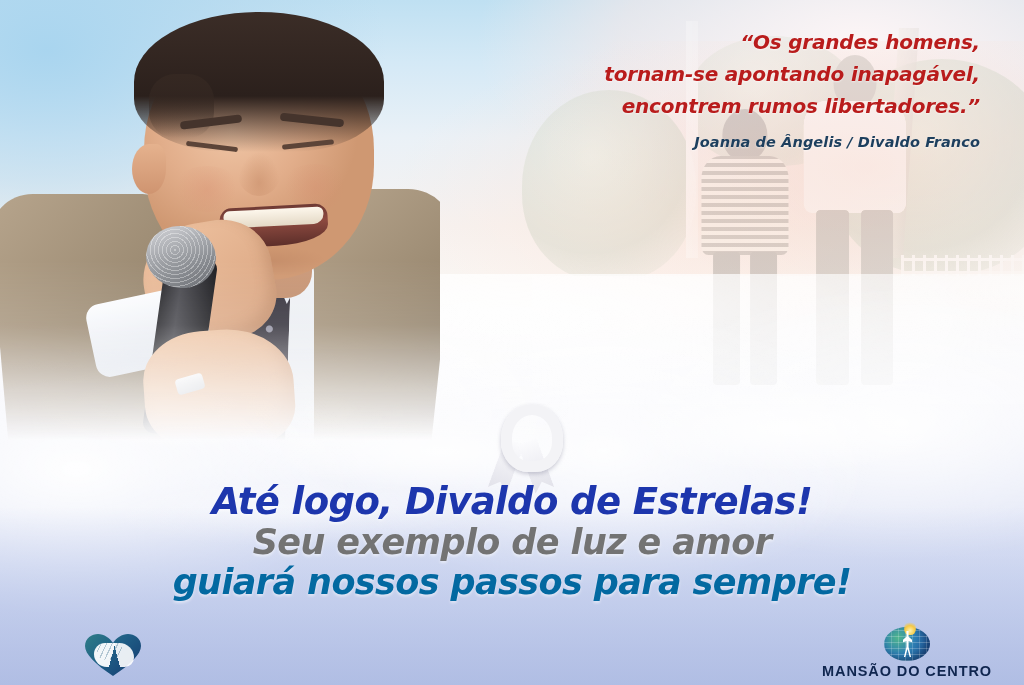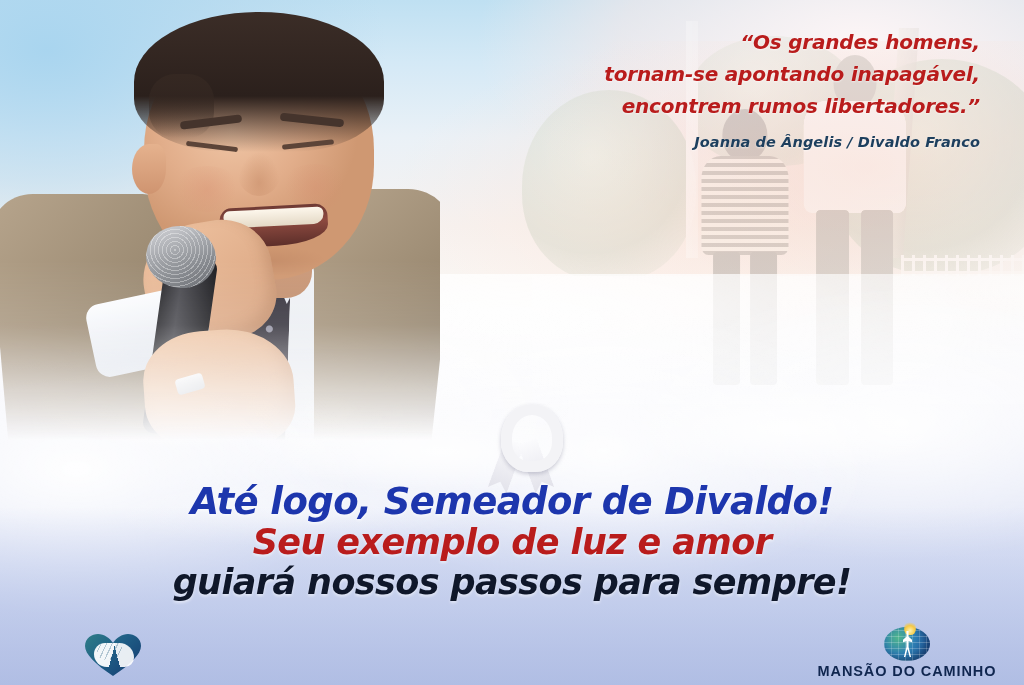--- a/index.html
+++ b/index.html
@@ -317,22 +317,22 @@
     position:absolute;left:0;right:0;top:482px;text-align:center;
   }
   .hl{
     font-family:"DejaVu Sans",sans-serif;
     font-style:italic;font-weight:bold;
     letter-spacing:-0.6px;
     line-height:40px;
     text-shadow:0 2px 3px rgba(255,255,255,.5);
   }
   .hl1{font-size:37px;color:#1d36ad;}
-  .hl2{font-size:35px;color:#b91c1c;}
-  .hl3{font-size:35px;color:#0f172a;}
+  .hl2{font-size:35px;color:#737373;}
+  .hl3{font-size:35px;color:#0369a1;}
 
   
   .logo{position:absolute;bottom:6px;text-align:center;}
   .logo-left{left:8px;width:210px;}
   .logo-right{right:10px;width:214px;}
 
   .mark{margin:0 auto 3px;position:relative;}
 
   .heart-mark{width:56px;height:42px;}
   .heart-mark .h-shape{
@@ -467,38 +467,38 @@
     <div class="quote-attr">Joanna de Ângelis / Divaldo Franco</div>
   </div>
 
   <div class="ribbon">
     <div class="tail tail-l"></div>
     <div class="tail tail-r"></div>
     <div class="loop"></div>
   </div>
 
   <div class="headline">
-    <div class="hl hl1">Até logo, Semeador de Divaldo!</div>
+    <div class="hl hl1">Até logo, Divaldo de Estrelas!</div>
     <div class="hl hl2">Seu exemplo de luz e amor</div>
     <div class="hl hl3">guiará nossos passos para sempre!</div>
   </div>
 
   <div class="logo logo-left">
     <div class="mark heart-mark">
       <div class="h-shape"></div>
       <div class="h-hands"></div>
       <div class="h-fingers"></div>
     </div>
   </div>
 
   <div class="logo logo-right">
     <div class="mark globe-mark">
       <div class="ball"></div>
       <div class="grid"></div>
       <div class="flame"></div>
       <div class="figure"></div>
     </div>
     <div class="logo-text">
-      <div class="logo-big">MANSÃO DO CAMINHO</div>
+      <div class="logo-big">MANSÃO DO CENTRO</div>
     </div>
   </div>
 
 </div>
 
 </body></html>

